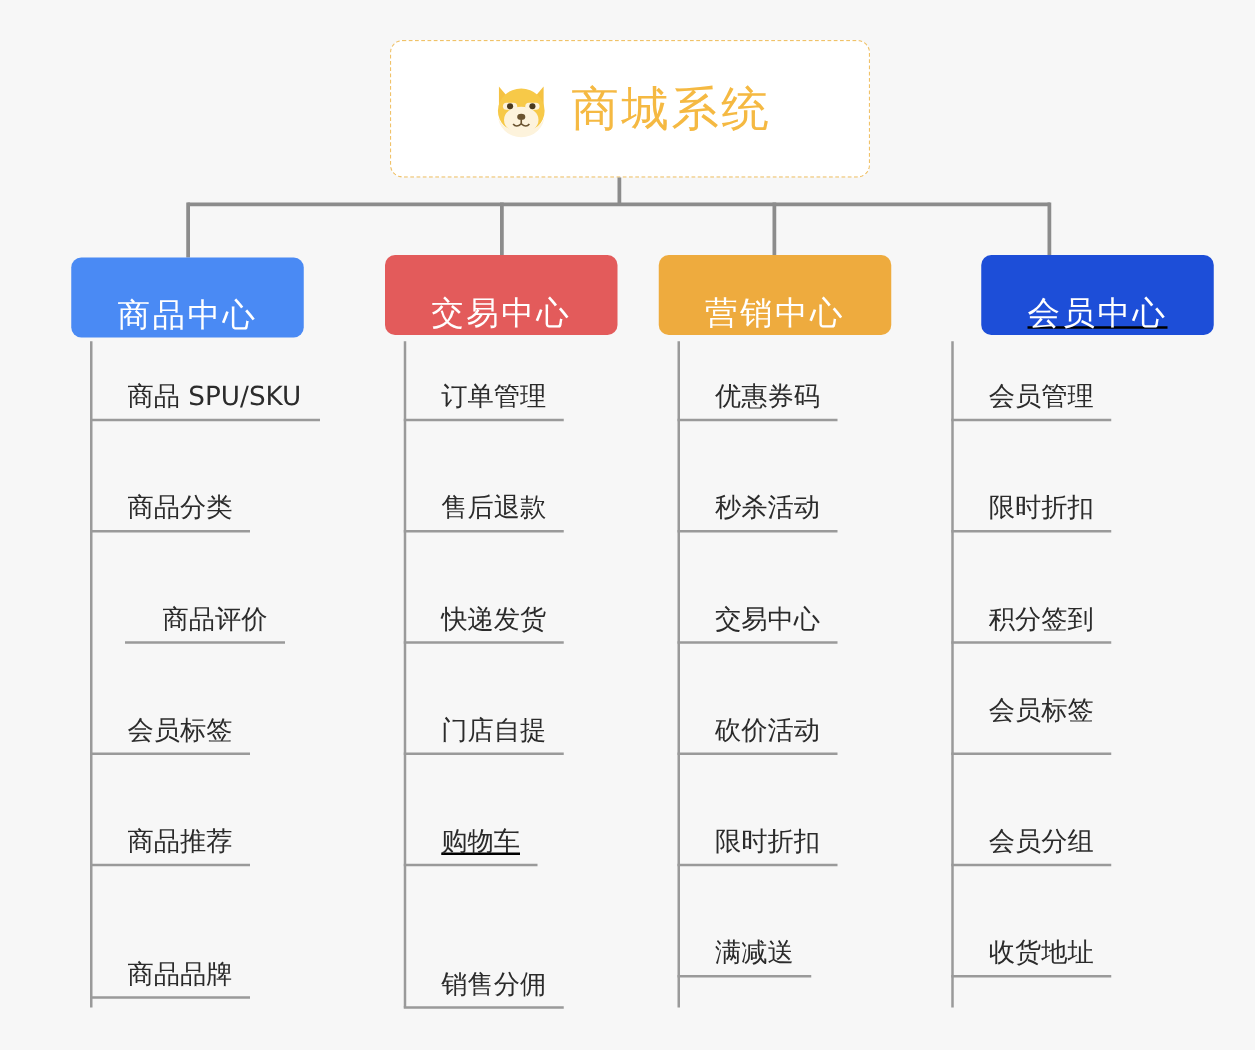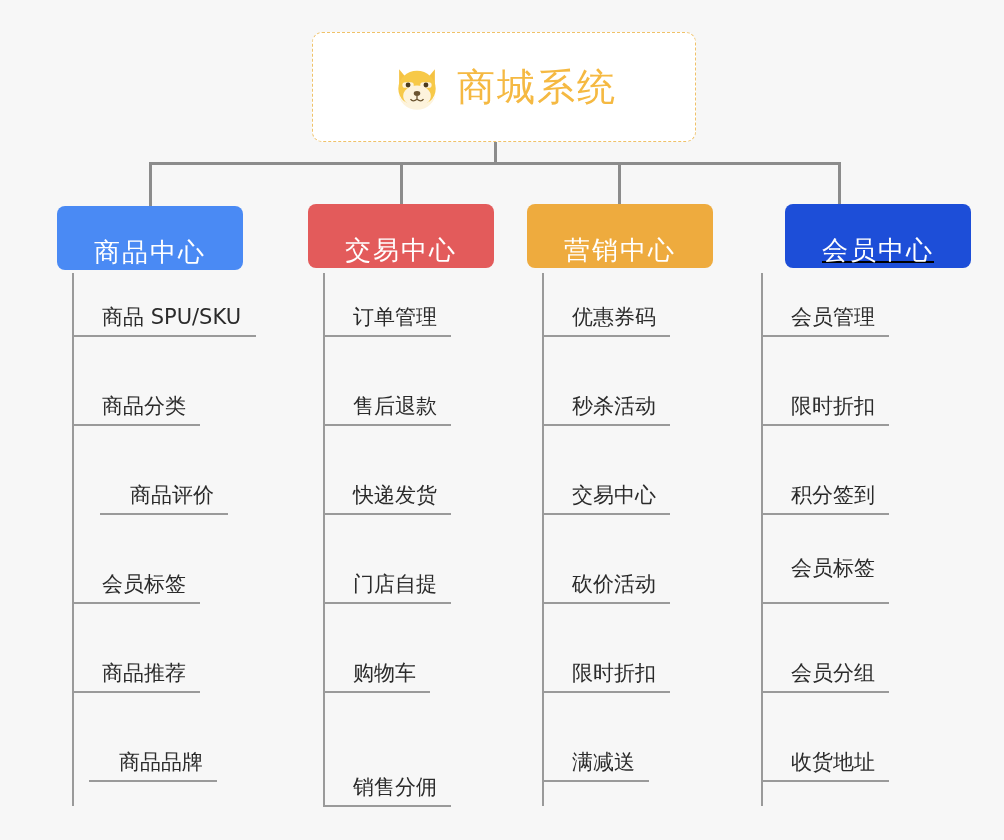--- a/index.html
+++ b/index.html
@@ -131,21 +131,21 @@
       <div class="leaf-rule" style="width: 128px;"></div>
     </div>
     <div class="leaf-item" style="top:267px;">
       <div class="leaf-text">会员标签</div>
       <div class="leaf-rule" style="width: 128px;"></div>
     </div>
     <div class="leaf-item" style="top:356px;">
       <div class="leaf-text">商品推荐</div>
       <div class="leaf-rule" style="width: 128px;"></div>
     </div>
-    <div class="leaf-item" style="top:445px;padding-left:17px;">
+    <div class="leaf-item" style="top:462px;">
       <div class="leaf-text">商品品牌</div>
       <div class="leaf-rule" style="width: 128px;"></div>
     </div>
   </div>
 
   <div class="leaf-col" style="left:323px;">
     <div class="leaf-spine" style="height:533px;"></div>
     <div class="leaf-item" style="top:0px;">
       <div class="leaf-text">订单管理</div>
       <div class="leaf-rule" style="width: 128px;"></div>
@@ -155,21 +155,21 @@
       <div class="leaf-rule" style="width: 128px;"></div>
     </div>
     <div class="leaf-item" style="top:178px;">
       <div class="leaf-text">快递发货</div>
       <div class="leaf-rule" style="width: 128px;"></div>
     </div>
     <div class="leaf-item" style="top:267px;">
       <div class="leaf-text">门店自提</div>
       <div class="leaf-rule" style="width: 128px;"></div>
     </div>
-    <div class="leaf-item" style="top:356px;">
+    <div class="leaf-item" style="top:356px;text-decoration:underline;">
       <div class="leaf-text">购物车</div>
       <div class="leaf-rule" style="width: 107px;"></div>
     </div>
     <div class="leaf-item" style="top:470px;">
       <div class="leaf-text">销售分佣</div>
       <div class="leaf-rule" style="width: 128px;"></div>
     </div>
   </div>
 
   <div class="leaf-col" style="left:542px;">

